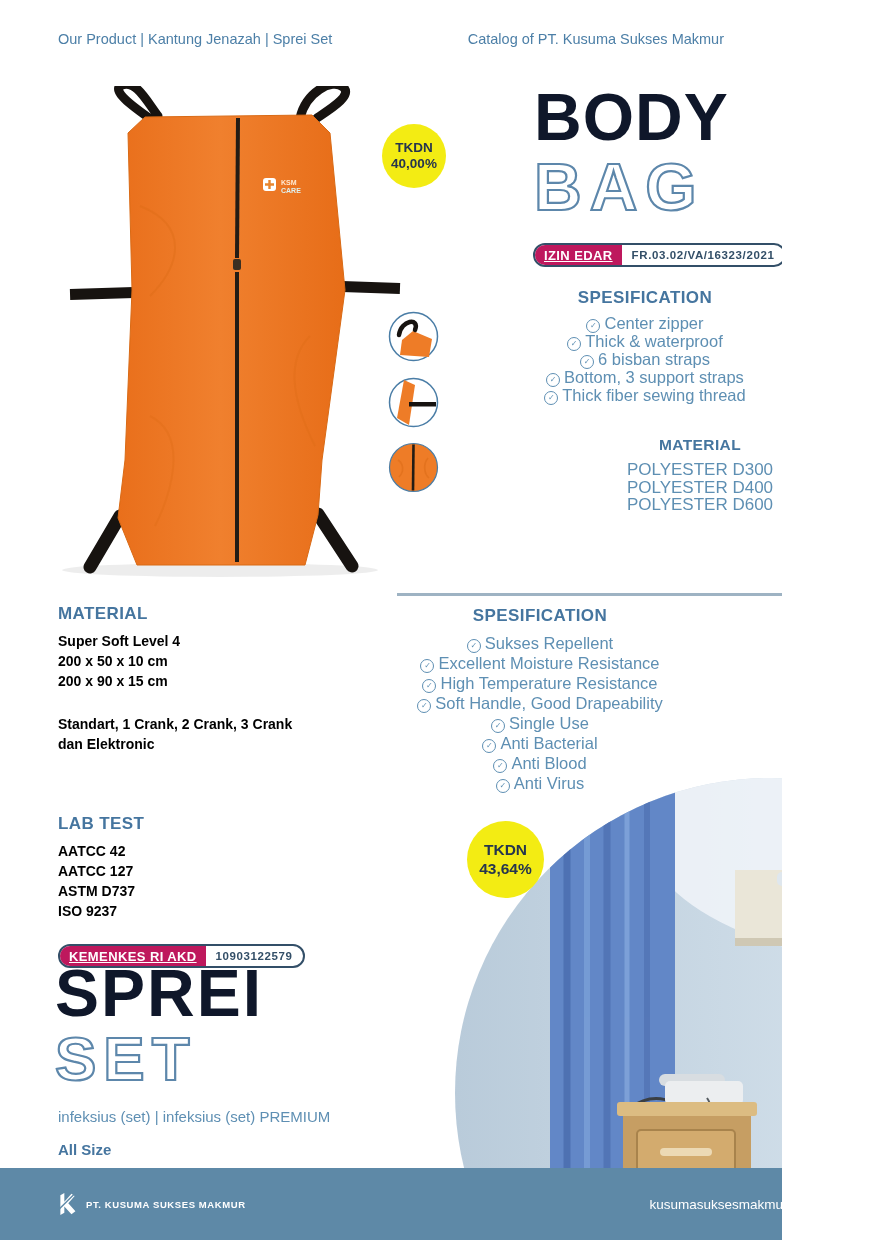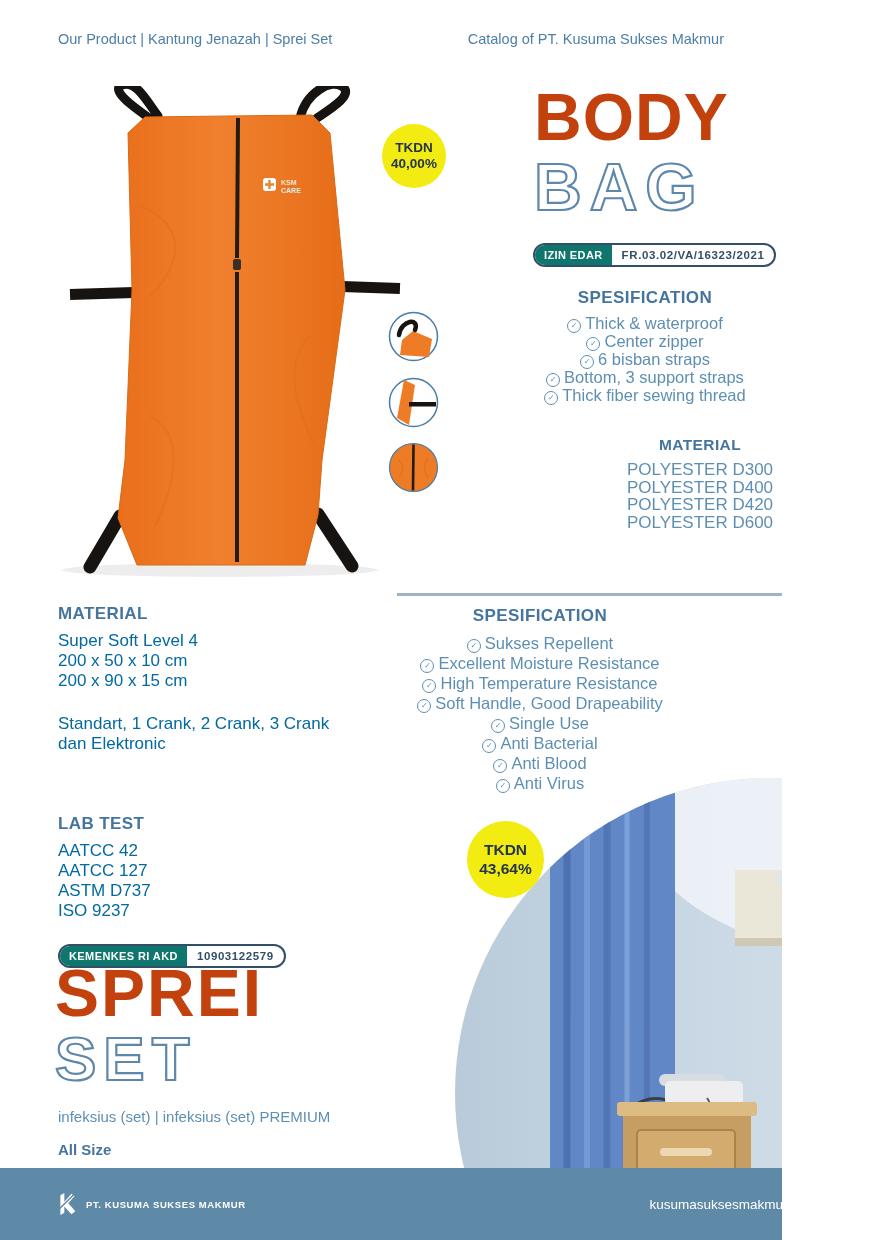--- a/index.html
+++ b/index.html
@@ -7,21 +7,21 @@
     position:relative;width:782px;height:1240px;background:#ffffff;overflow:hidden;
     font-family:"Liberation Sans","DejaVu Sans",sans-serif;
   }
   .abs{position:absolute;}
 
   
   .breadcrumb{left:58px;top:31px;font-size:14.5px;font-weight:500;color:#4c7fa7;}
   .catalog-label{right:58px;top:31px;font-size:14.5px;font-weight:500;color:#4c7fa7;margin-left:30px;}
 
   
-  .big-title{font-weight:800;color:#c2410c;line-height:1;}
+  .big-title{font-weight:800;color:#0f172a;line-height:1;}
   .outline-text{
     color:#ffffff;
     -webkit-text-stroke:2.2px #5d87ab;
   }
   @supports not (-webkit-text-stroke: 1px black){
     .outline-text{color:#8fb0c9;}
   }
   .bodybag-title{left:534px;top:84px;}
   .bodybag-title .l1{font-size:66px;letter-spacing:1px;}
   .bodybag-title .l2{font-size:66px;letter-spacing:8px;margin-top:4px;}
@@ -29,22 +29,22 @@
   .sprei-title{left:55px;top:960px;}
   .sprei-title .l1{font-size:66px;letter-spacing:2px;}
   .sprei-title .l2{font-size:62px;letter-spacing:7px;margin-top:2px;}
 
   
   .pill{
     display:inline-flex;align-items:stretch;border:2px solid #334f68;border-radius:12px;
     overflow:hidden;background:#fff;height:20px;
   }
   .pill .pill-label{
-    background:#0f766e;color:#ffffff;font-weight:700;font-size:11px;
-    display:flex;align-items:center;padding:0 9px;letter-spacing:0.4px;white-space:nowrap;
+    background:#be185d;color:#ffffff;font-weight:700;font-size:13px;
+    display:flex;align-items:center;padding:0 9px;letter-spacing:0.4px;white-space:nowrap;text-decoration:underline;
   }
   .pill .pill-value{
     color:#334f68;font-weight:700;font-size:11.5px;display:flex;align-items:center;
     padding:0 10px;letter-spacing:0.6px;white-space:nowrap;
   }
   .izin-badge{left:533px;top:243px;}
   .kemenkes-badge{left:58px;top:944px;}
 
   
   .tkdn{
@@ -71,21 +71,21 @@
   .mat1{left:560px;top:436px;width:280px;text-align:center;}
   .mat1 .section-heading{font-size:15.5px;}
   .mat1 .plain-item{color:#5e8fb3;font-size:17px;line-height:17.5px;font-weight:500;}
 
   .divider{left:397px;top:593px;width:477px;height:3px;background:#9eb3c3;}
 
   .leftcol-block{left:58px;width:340px;}
   .mat2{top:604px;}
   .bed-block{top:714px;}
   .lab-block{top:814px;}
-  .plain-item{color:#0369a1;font-size:17px;line-height:20px;font-weight:400;}
+  .plain-item{color:#000000;font-size:14px;line-height:20px;font-weight:700;}
 
   .spec2{left:378px;top:606px;width:324px;z-index:3;}
   .spec2 .spec-item{font-size:16.5px;line-height:20px;}
 
   .subtitle{left:58px;top:1108px;font-size:15px;color:#5e8fb3;font-weight:500;}
   .all-size{left:58px;top:1141px;font-size:15px;font-weight:700;color:#45759f;}
 
   
   .bag-art{left:60px;top:86px;width:346px;height:492px;z-index:2;}
   .detail-circle{left:388px;width:51px;height:51px;z-index:2;}
@@ -186,32 +186,31 @@
     <div class="big-title outline-text l2">BAG</div>
   </div>
 
   <div class="abs izin-badge pill">
     <span class="pill-label">IZIN EDAR</span>
     <span class="pill-value">FR.03.02/VA/16323/2021</span>
   </div>
 
   <div class="abs spec-block spec1">
     <div class="section-heading">SPESIFICATION</div>
+    <div class="spec-item"><span class="check-icon"></span><span>Center zipper</span></div>
     <div class="spec-item"><span class="check-icon"></span><span>Thick &amp; waterproof</span></div>
-    <div class="spec-item"><span class="check-icon"></span><span>Center zipper</span></div>
     <div class="spec-item"><span class="check-icon"></span><span>6 bisban straps</span></div>
     <div class="spec-item"><span class="check-icon"></span><span>Bottom, 3 support straps</span></div>
     <div class="spec-item"><span class="check-icon"></span><span>Thick fiber sewing thread</span></div>
   </div>
 
   <div class="abs mat1">
     <div class="section-heading">MATERIAL</div>
     <div class="plain-item">POLYESTER D300</div>
     <div class="plain-item">POLYESTER D400</div>
-    <div class="plain-item">POLYESTER D420</div>
     <div class="plain-item">POLYESTER D600</div>
   </div>
 
   <div class="abs divider"></div>
 
   <div class="abs leftcol-block mat2">
     <div class="section-heading">MATERIAL</div>
     <div class="plain-item">Super Soft Level 4</div>
     <div class="plain-item">200 x 50 x 10 cm</div>
     <div class="plain-item">200 x 90 x 15 cm</div>

